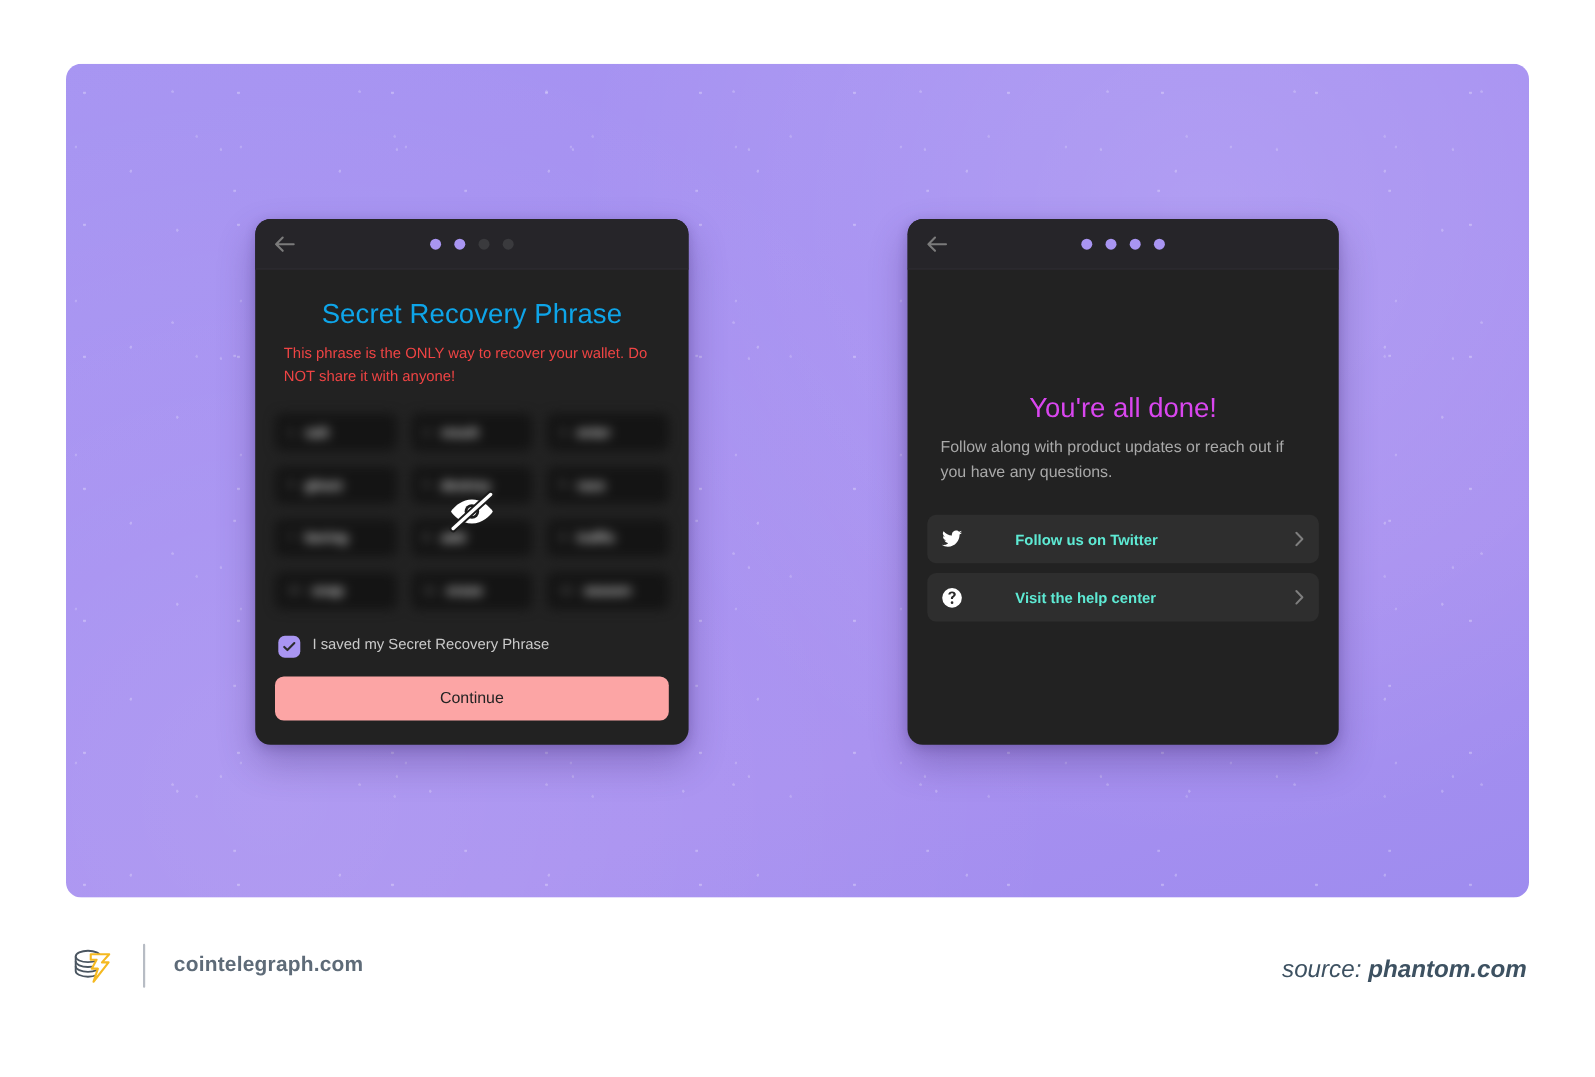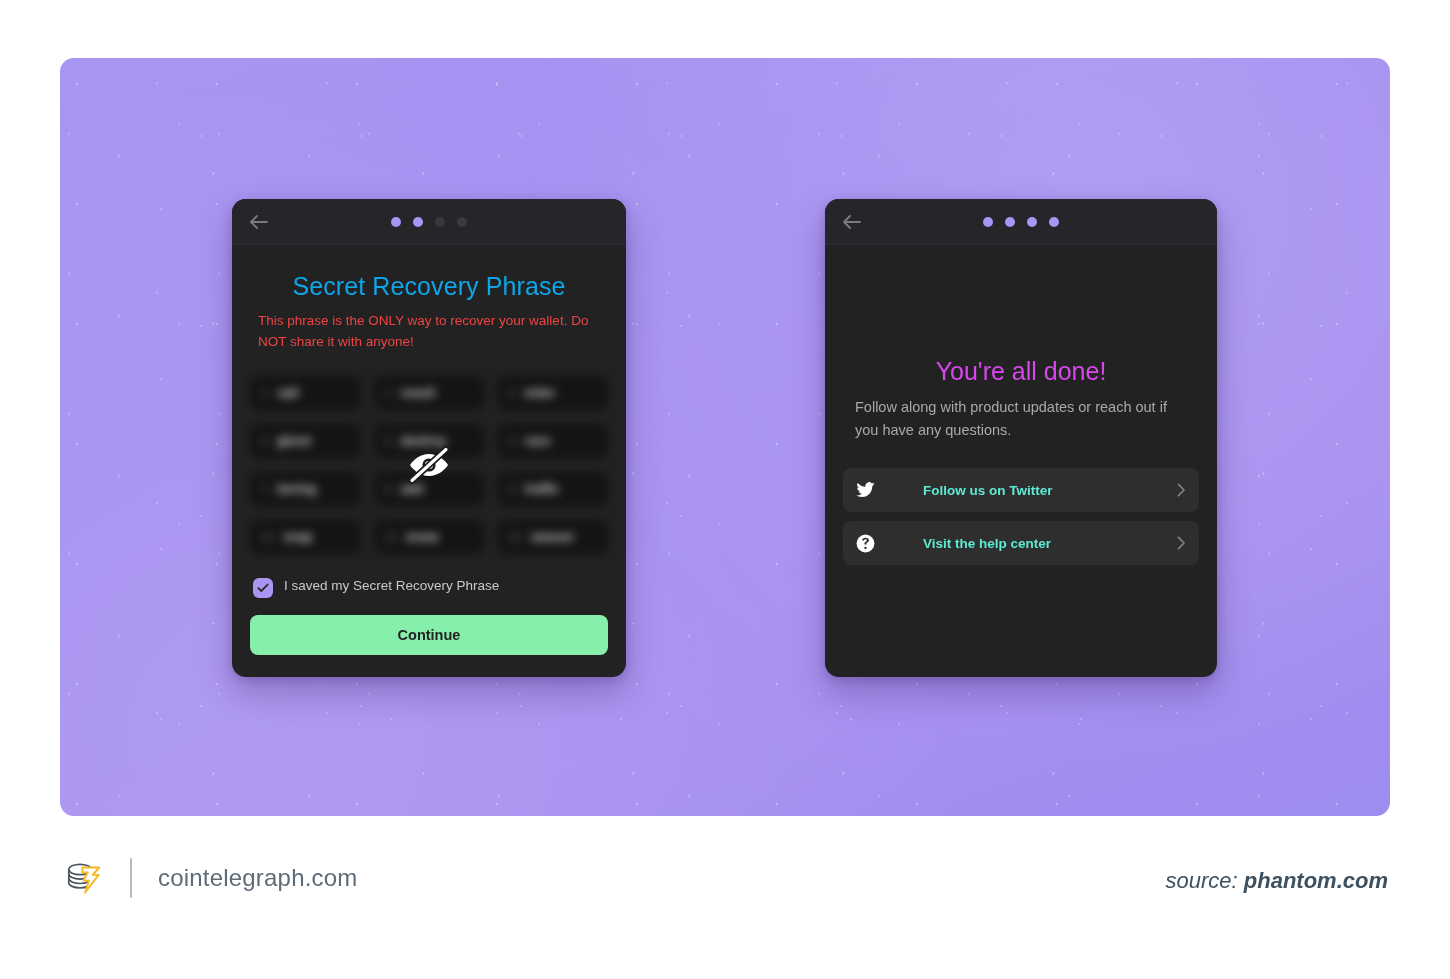--- a/index.html
+++ b/index.html
@@ -98,22 +98,22 @@
     margin-top:24px;padding-left:3px;
   }
   .checkbox{
     width:20px;height:20px;border-radius:6px;background:#a995f2;
     display:flex;align-items:center;justify-content:center;flex:0 0 auto;cursor:pointer;
   }
   .checkrow span.lbl{color:#c9c9c9;font-size:13.5px;}
 
   .cta{
     display:block;width:100%;height:40px;margin-top:17px;
-    background:#86efac;color:#232323;border:none;border-radius:8px;
-    font-family:"Liberation Sans", sans-serif;font-size:14.5px;font-weight:700;
+    background:#fca5a5;color:#232323;border:none;border-radius:8px;
+    font-family:"Liberation Sans", sans-serif;font-size:14.5px;font-weight:400;
     cursor:pointer;
   }
 
   
   .rbody{display:flex;flex-direction:column;height:calc(100% - 46px);padding:0 18px;box-sizing:border-box;}
   .rspacer{flex:1 1 auto;min-height:0;}
   .rtitle{color:#d946ef;font-size:25px;font-weight:400;text-align:center;margin:0;}
   .rsub{color:#a9a9a9;font-size:14.5px;line-height:1.6;margin:10px 12px 0 12px;}
   .rlist{margin-top:26px;display:flex;flex-direction:column;gap:9px;}
   .rrow{
@@ -122,21 +122,21 @@
   }
   .rrow .ricon{width:26px;display:flex;align-items:center;justify-content:flex-start;flex:0 0 auto;}
   .rrow .rlabel{color:#5eead4;font-size:13.5px;font-weight:700;flex:1 1 auto;margin-left:5px;padding-left:36px;}
   .rrow .rchev{flex:0 0 auto;display:flex;align-items:center;}
 
   
   .footer{position:absolute;left:0;top:838px;width:1450px;height:120px;}
   .ct-brand{position:absolute;left:62px;top:18px;display:flex;align-items:center;gap:0;}
   .ct-logo{width:44px;height:44px;display:flex;align-items:center;justify-content:center;}
   .ct-sep{width:2px;height:40px;background:#b7bcc4;margin:0 26px 0 24px;border-radius:1px;}
-  .ct-text{color:#5e6b78;font-size:24px;letter-spacing:.2px;}
+  .ct-text{color:#5e6b78;font-size:19px;letter-spacing:.2px;font-weight:bold;}
   .src{
     position:absolute;right:62px;top:30px;
     color:#3d5161;font-size:22px;font-style:italic;white-space:nowrap;
   }
   .src .src-lbl{font-weight:300;}
   .src .src-val{font-weight:700;}
 </style>
 </head>
 <body>
 

